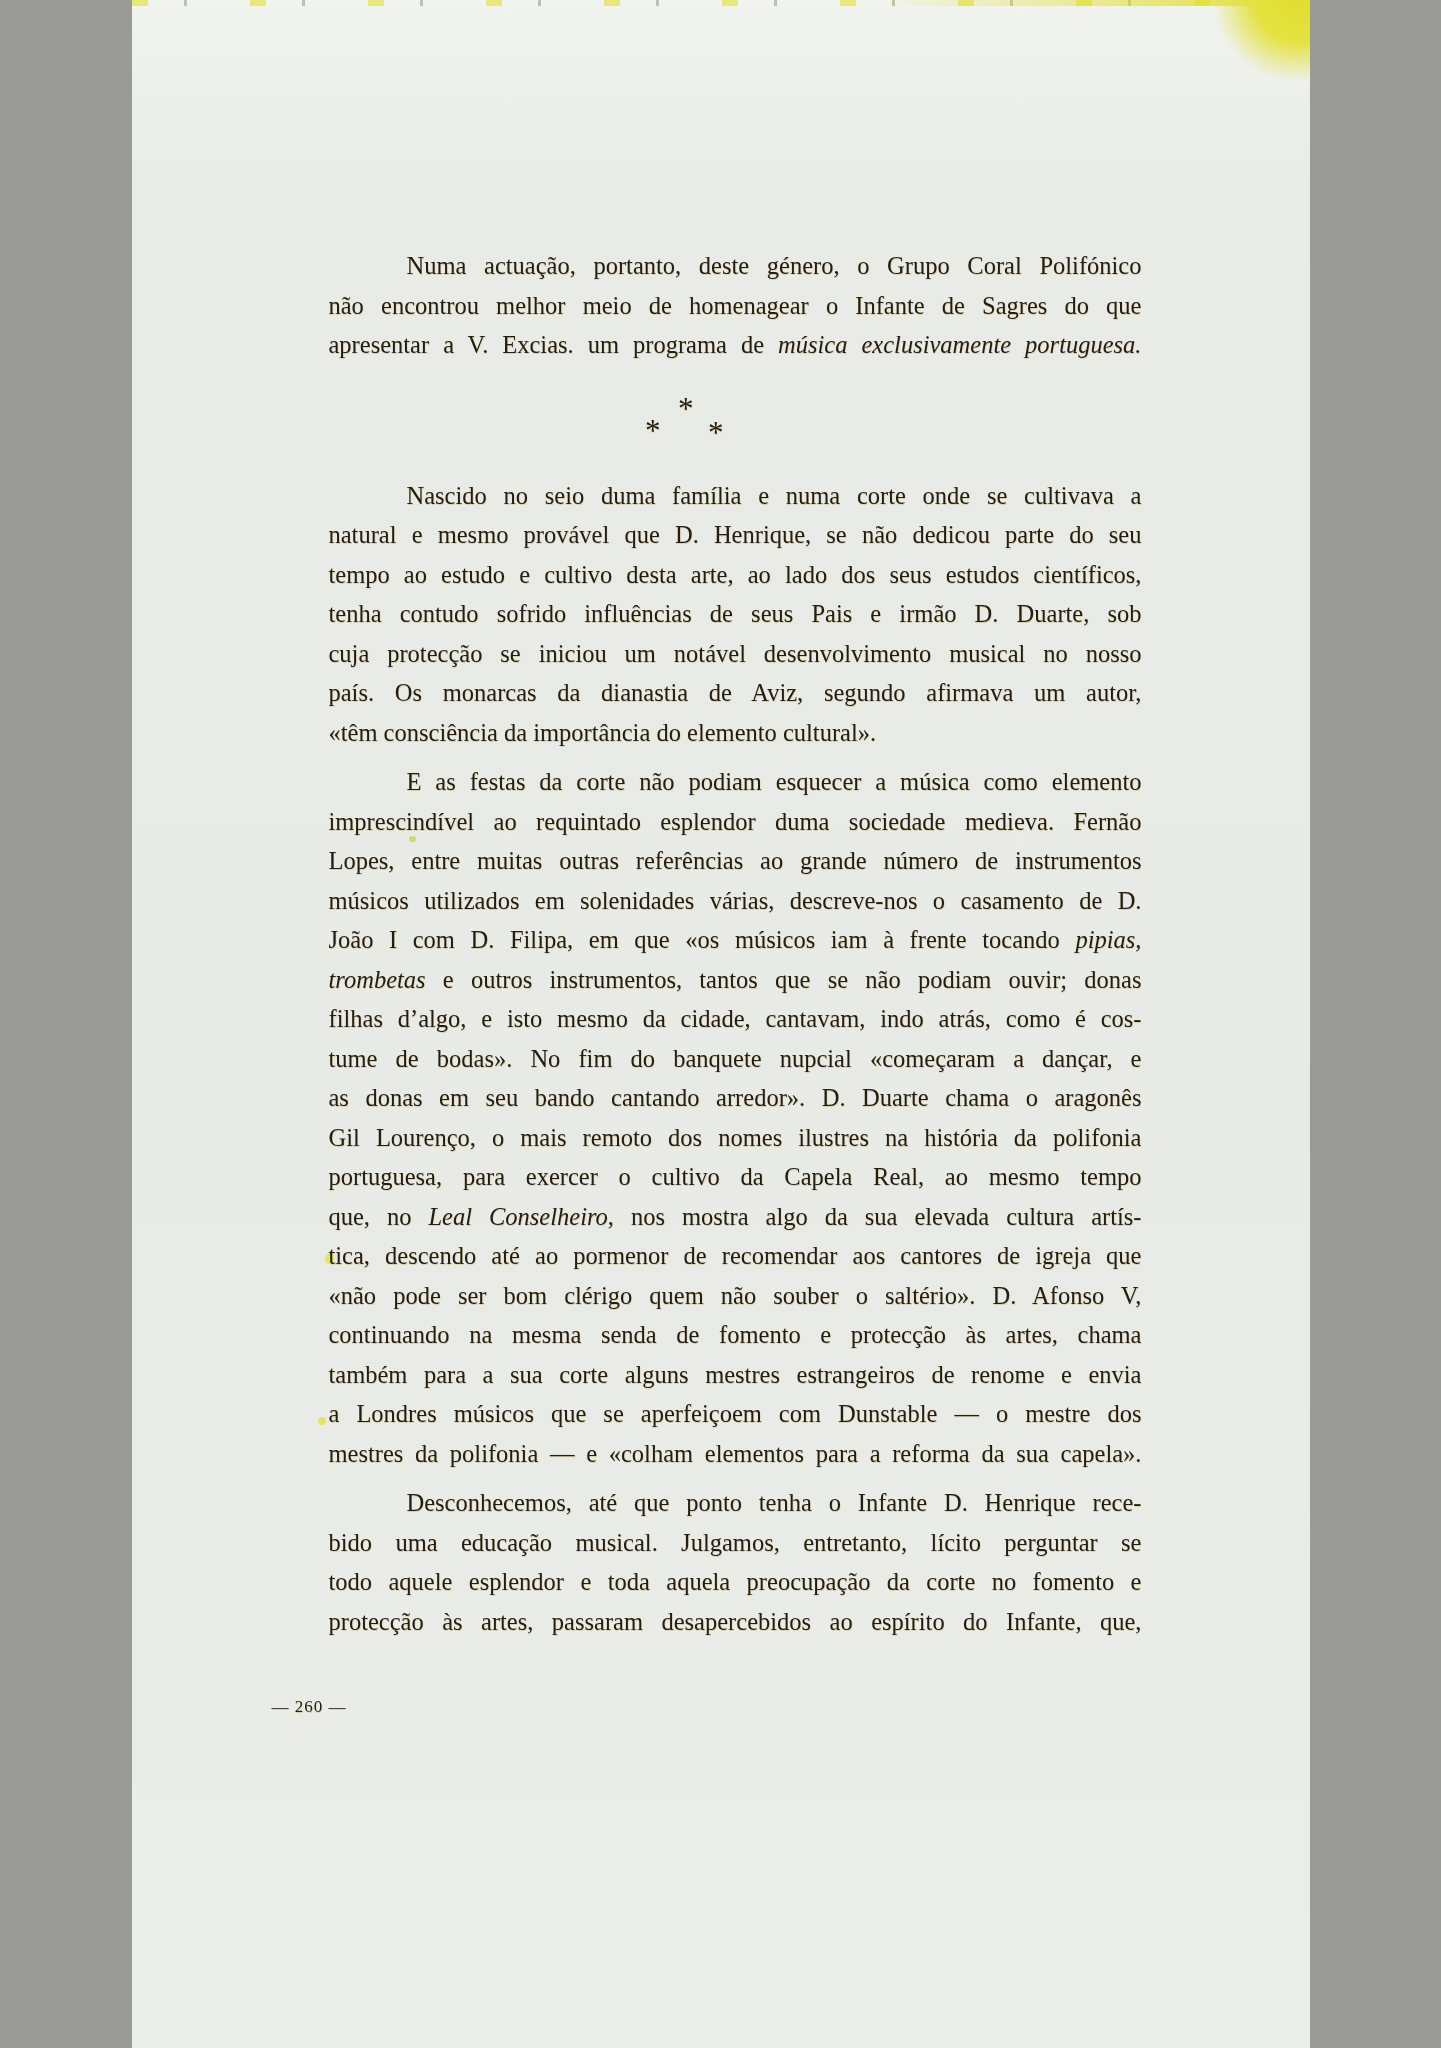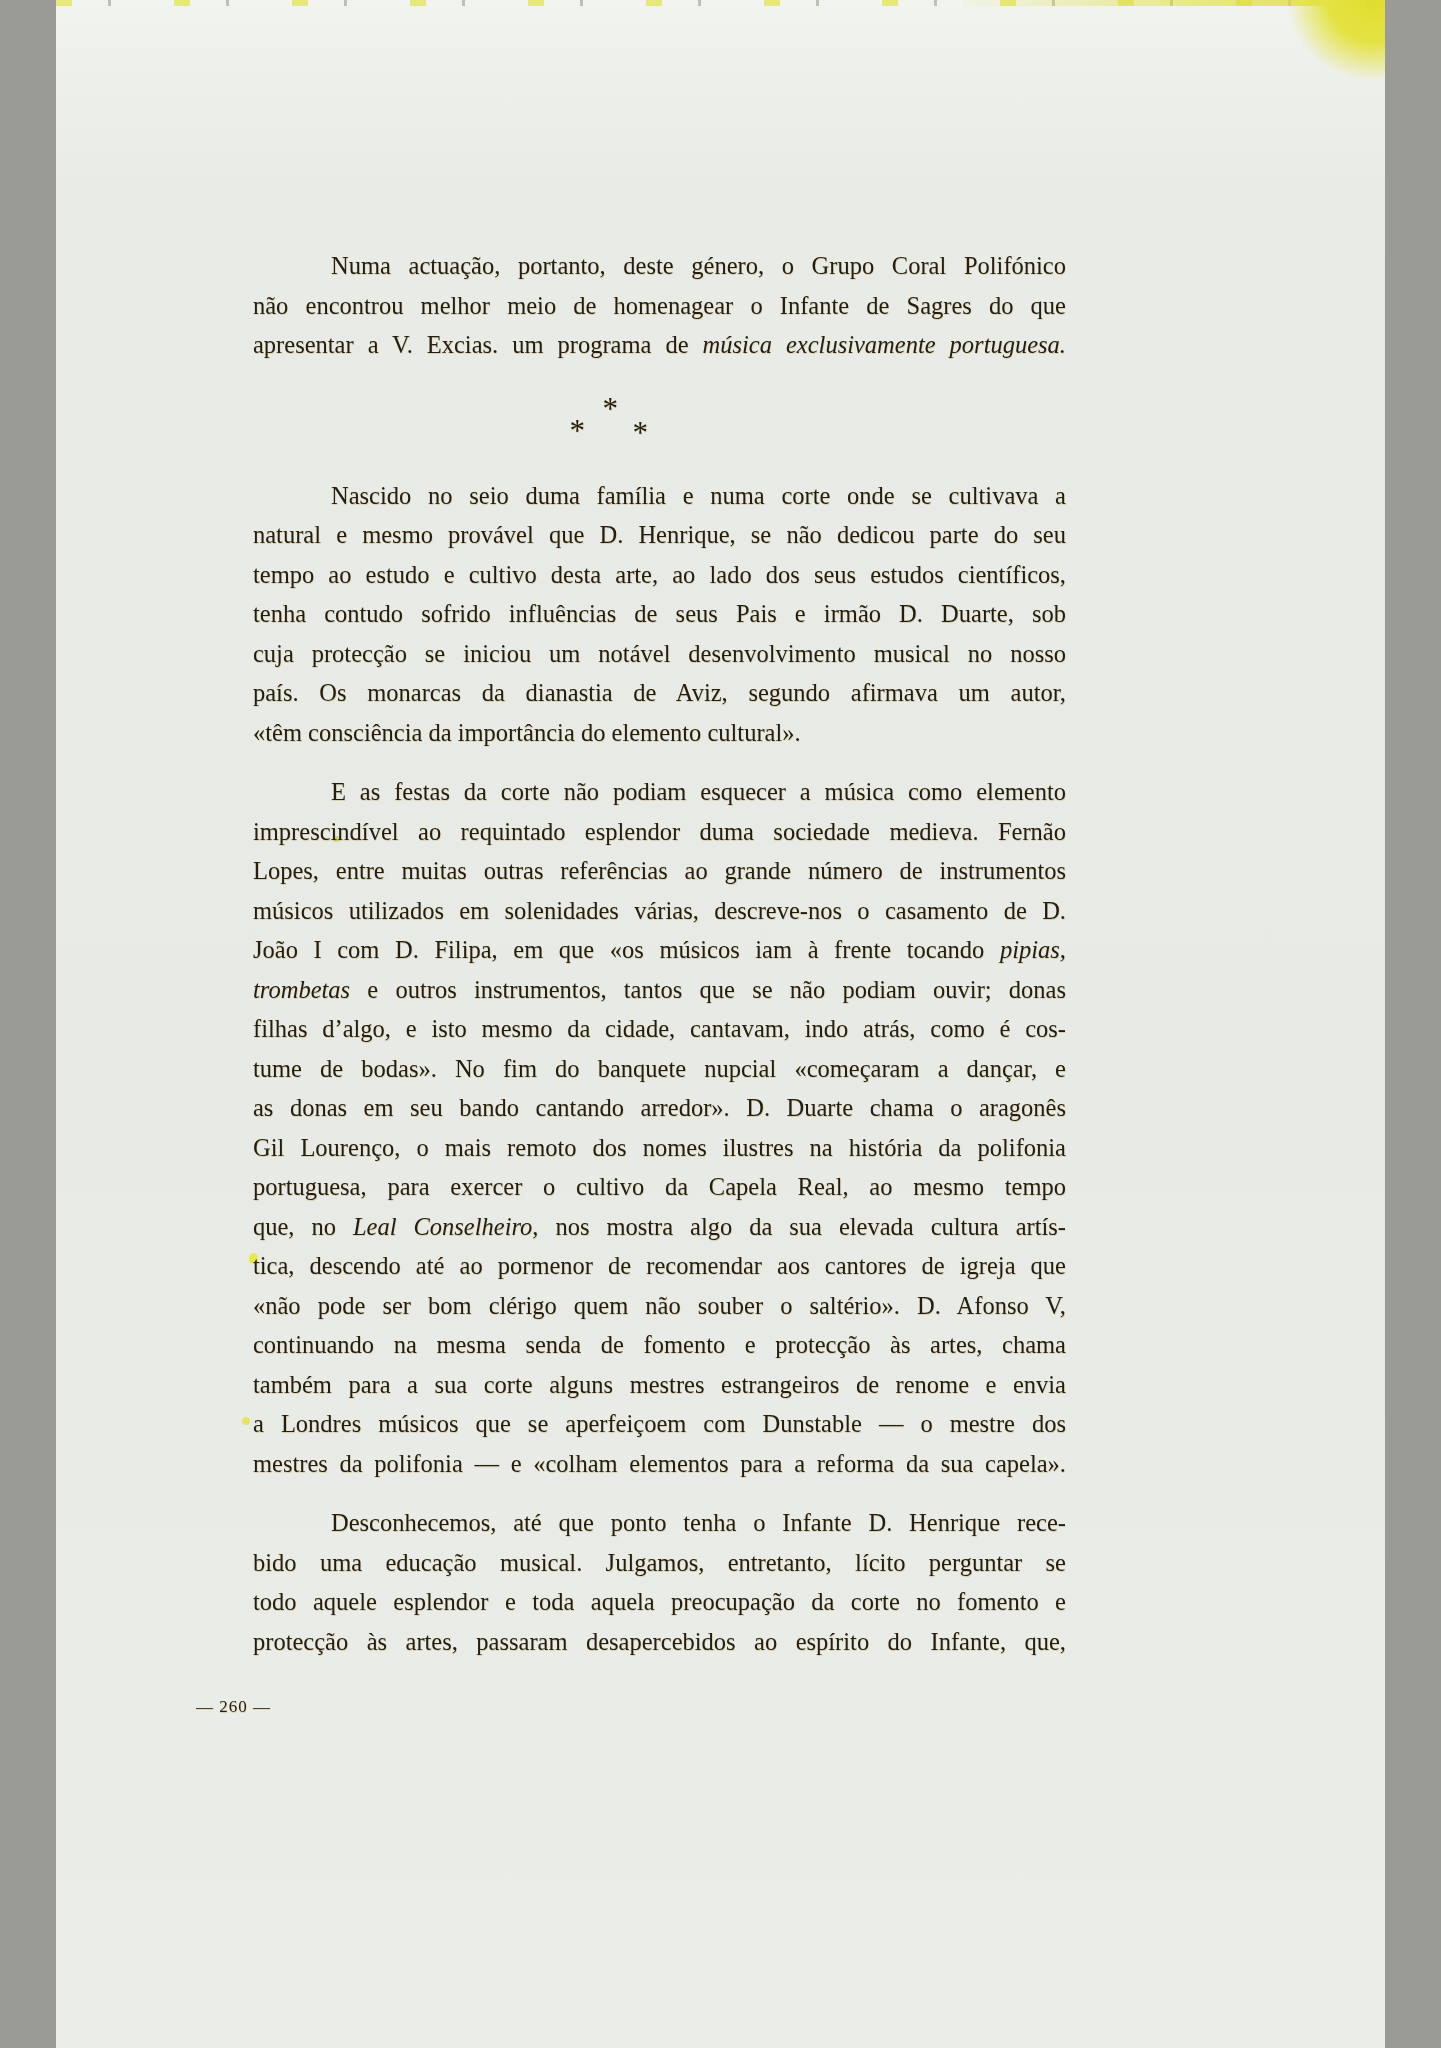--- a/index.html
+++ b/index.html
@@ -1,18 +1,18 @@
 <!DOCTYPE html>
 <html lang="pt" style="--bg: #e9ebe6; --bg-top: #f1f3ee; --ink: #251d10; --stain: #e0dd2e;"><head>
 <meta charset="utf-8">
 <style>
   html,body{margin:0;padding:0;background:#9a9a96;}
   .page{
     position:relative;
-    width:1329px;height:2048px;
+    width:1178px;height:2048px;
     margin:0 auto;
     background:linear-gradient(180deg, var(--bg-top,#f1f3ee) 0%, var(--bg,#e9ebe6) 9%, #e8eae5 55%, #ebede8 100%);
     overflow:hidden;
     font-family:"Liberation Serif","DejaVu Serif",serif;
     color:var(--ink,#251d10);
   }
   
   .top-edge{
     position:absolute;top:0;left:0;width:100%;height:6px;
     background:repeating-linear-gradient(90deg,
@@ -50,21 +50,21 @@
   .line.first{padding-left:78px;}
   .line.short{text-align-last:left;}
   .seg.it{font-style:italic;}
 
   .asterism{position:relative;height:83px;margin:14px 0;}
   .star{position:absolute;font-size:31px;line-height:31px;}
   .star-top{left:calc(50% - 57px);top:14px;}
   .star-left{left:calc(50% - 90px);top:36px;}
   .star-right{left:calc(50% - 27px);top:38px;}
 
-  .group-2 .para + .para{margin-top:20px;}
+  .group-2 .para + .para{margin-top:10px;}
 
   .page-number{
     position:absolute;top:1697px;left:140px;width:813px;
     text-align:left;font-size:17px;letter-spacing:1px;
     text-shadow:0.5px 0.7px 0 rgba(172,140,32,.28);
   }
 </style>
 </head>
 <body>
 

